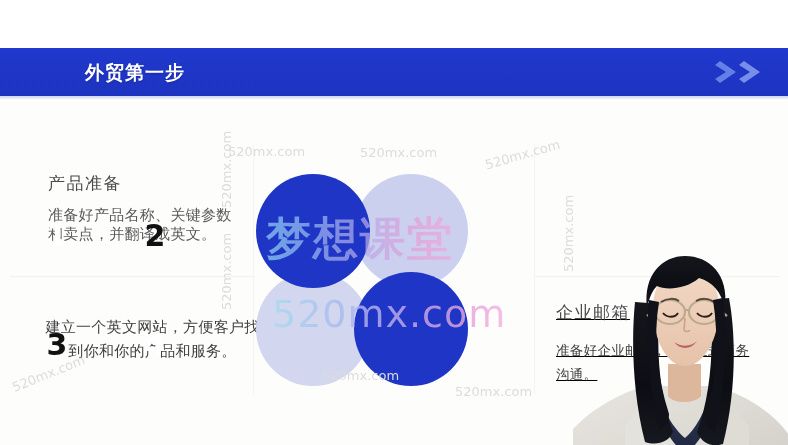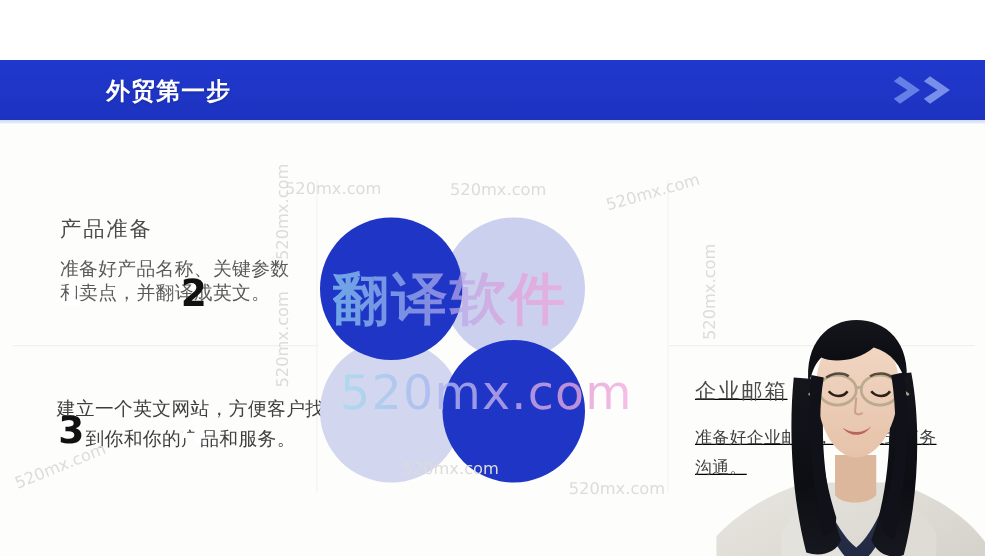--- a/index.html
+++ b/index.html
@@ -208,21 +208,21 @@
   <div class="wm wm-small" id="wm-s1">520mx.com</div>
   <div class="wm wm-small" id="wm-s2">520mx.com</div>
   <div class="wm wm-small" id="wm-s3">520mx.com</div>
   <div class="wm wm-small" id="wm-s4">520mx.com</div>
   <div class="wm wm-small" id="wm-s5">520mx.com</div>
   <div class="wm wm-small" id="wm-s6">520mx.com</div>
   <div class="wm wm-small" id="wm-s7">520mx.com</div>
   <div class="wm wm-small" id="wm-s8">520mx.com</div>
   <div class="wm wm-small" id="wm-s9">520mx.com</div>
 
-  <div id="wm-big-logo">翻译软件</div>
+  <div id="wm-big-logo">梦想课堂</div>
   <div id="wm-big-url">520mx.com</div>
 
   <div id="presenter">
     <svg width="215" height="247" viewBox="0 0 215 247">
       <defs>
         <linearGradient id="gJacket" x1="0" y1="0" x2="1" y2="1">
           <stop offset="0%" stop-color="#e8e6e0"></stop>
           <stop offset="50%" stop-color="#dcdad3"></stop>
           <stop offset="100%" stop-color="#cdcbc4"></stop>
         </linearGradient>

